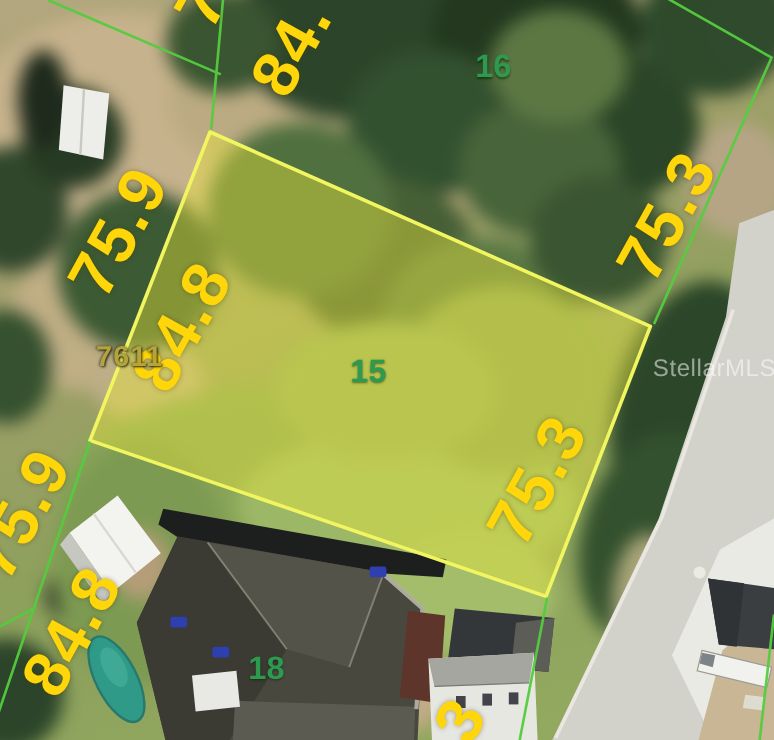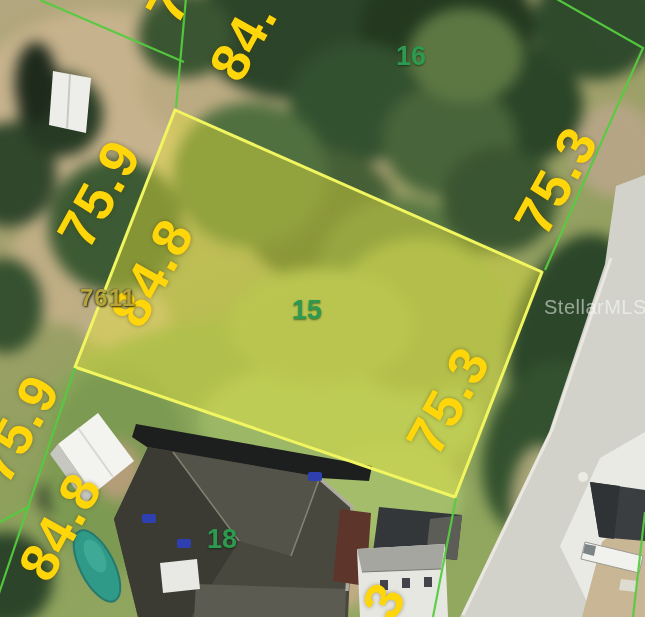--- a/index.html
+++ b/index.html
@@ -160,19 +160,19 @@
   <div class="dim" style="left:99px;top:193px">75.9</div>
   <div class="dim" style="left:152px;top:272px">84.8</div>
   <div class="dim" style="left:556px;top:180px">75.3</div>
   <div class="dim" style="left:448px;top:400px">75.3</div>
   <div class="dim" style="left:18px;top:428px">75.9</div>
   <div class="dim" style="left:60px;top:526px">84.8</div>
   <div class="dim" style="left:384px;top:600px">3</div>
 
   <div class="lot" style="left:411px;top:56px">16</div>
   <div class="lot" style="left:307px;top:310px">15</div>
-  <div class="lot" style="left:222px;top:539px">18</div>
+  <div class="lot" style="left:222px;top:557px">18</div>
 
   <div class="parcelnum" style="left:108px;top:298px">7611</div>
 
   <div class="watermark">StellarMLS</div>
 
 </div>
 
 </body></html>

